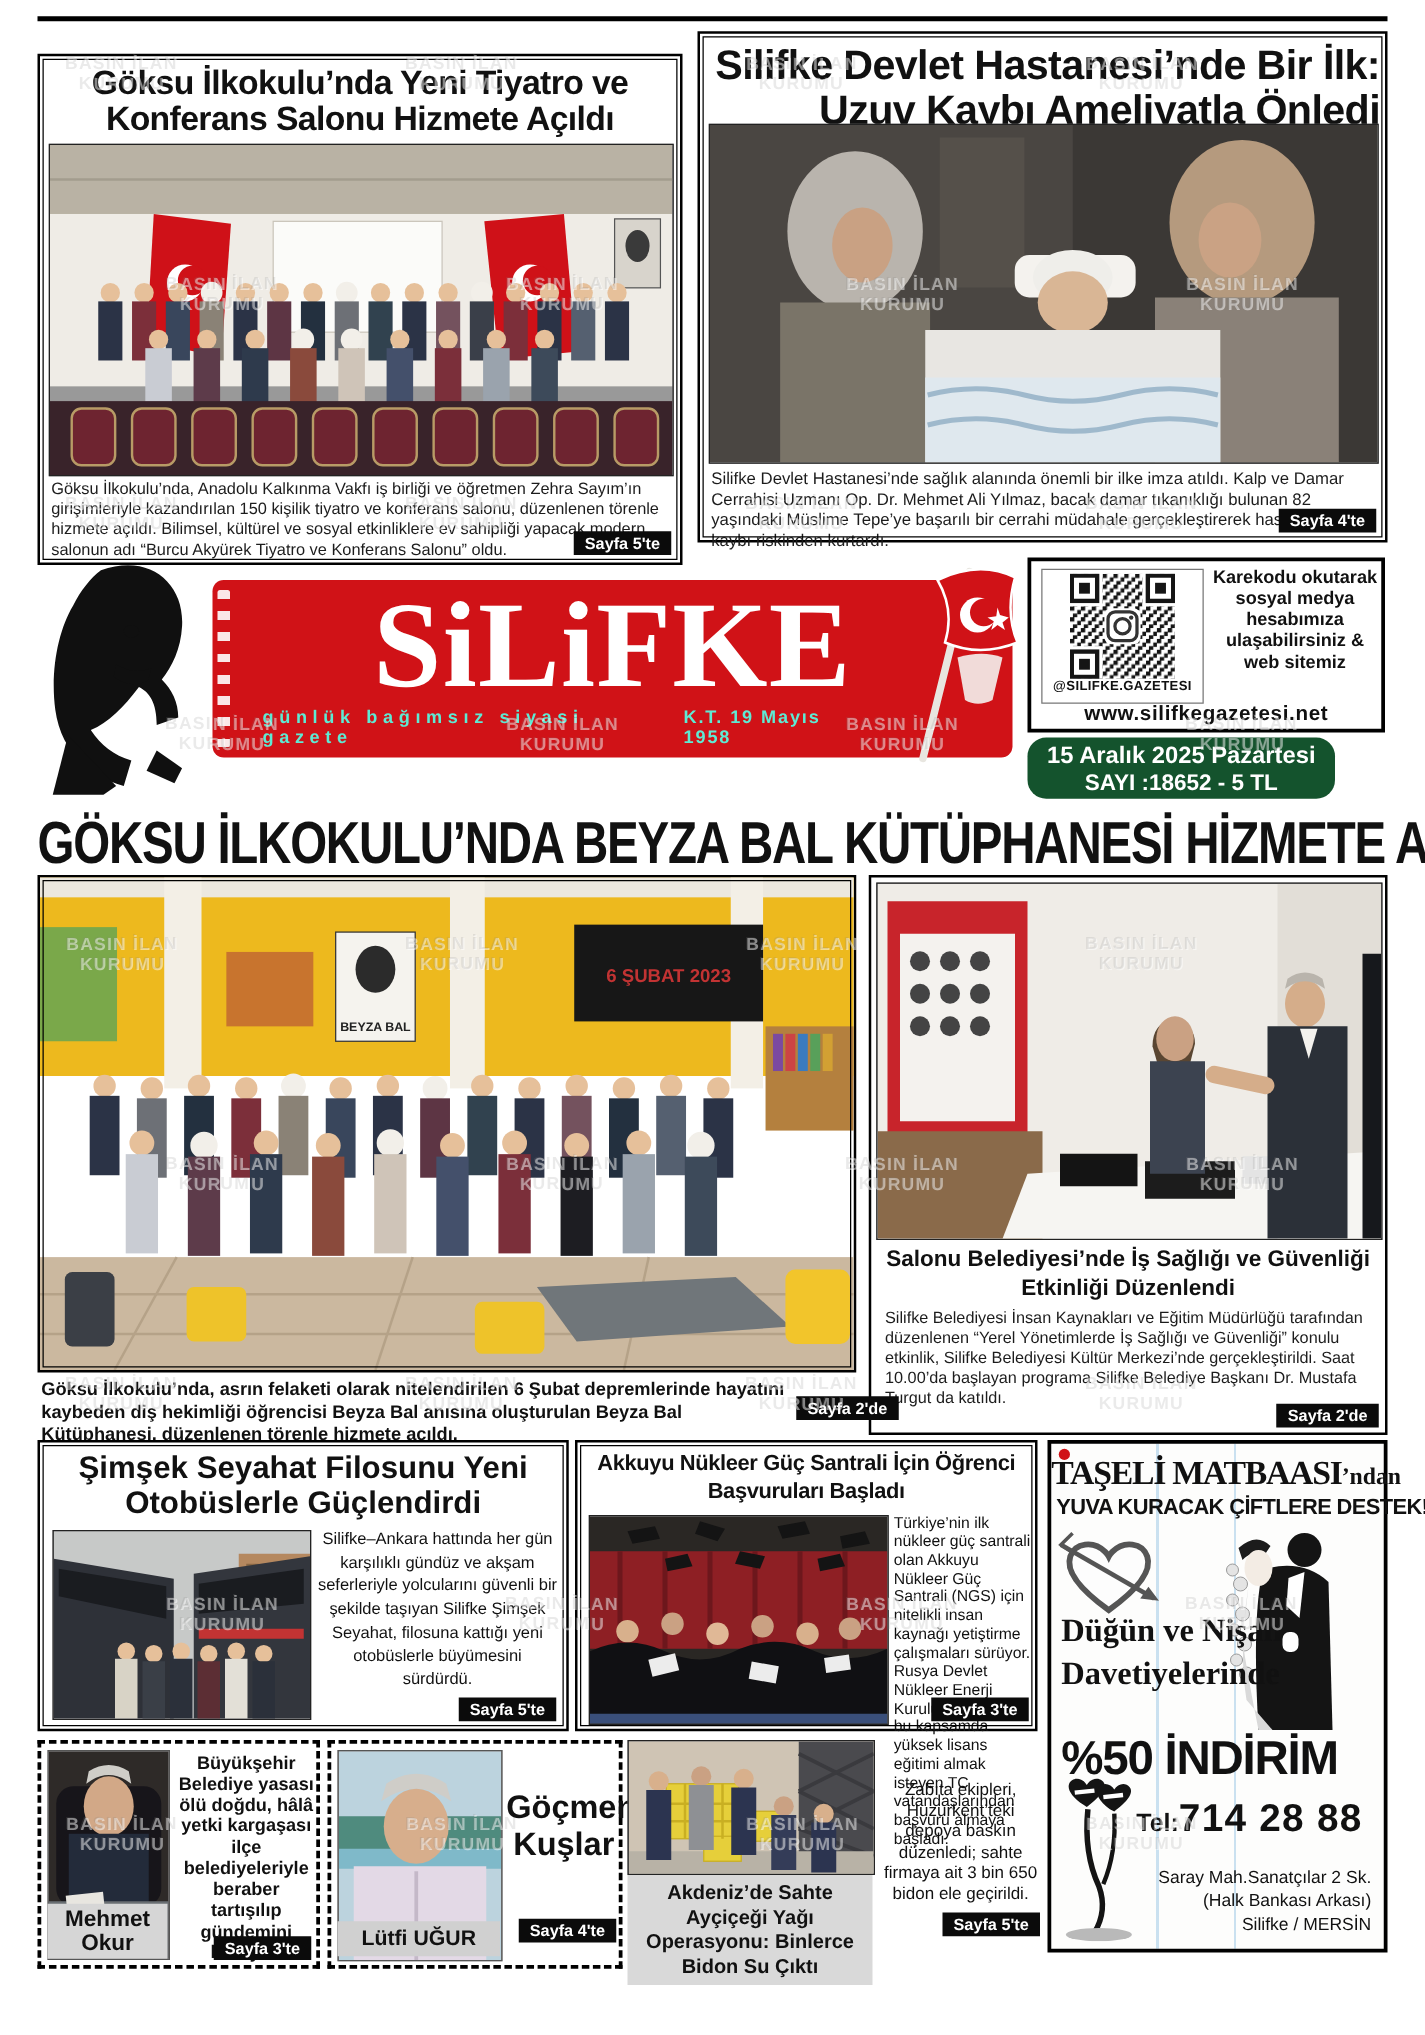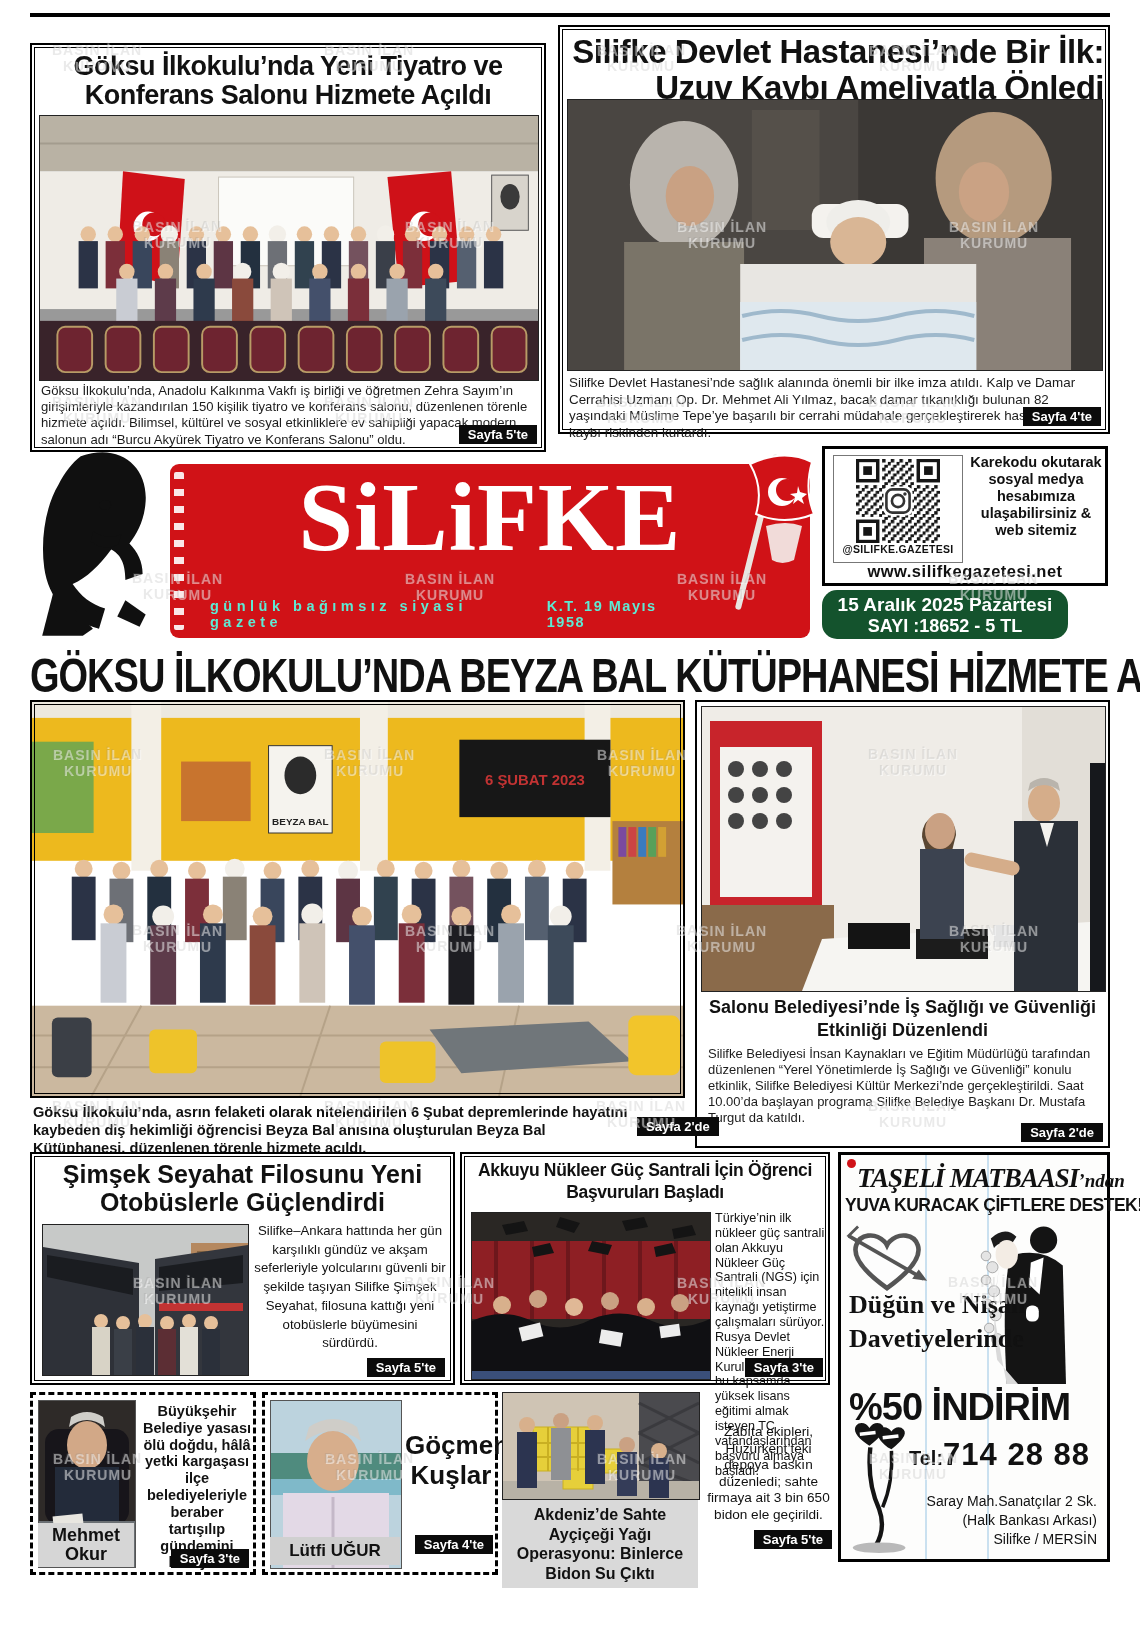--- a/index.html
+++ b/index.html
@@ -23,21 +23,21 @@
   #art-tl .bodytxt{position:absolute;left:9px;top:338px;width:500px;}
   #art-tl .badge{right:7px;bottom:6px;}
   
   #art-tr{left:558px;top:25px;width:552px;height:409px;}
   #art-tr h2{font-size:33px;line-height:1.08;text-align:right;padding:7px 4px 2px;letter-spacing:-0.5px;}
   #art-tr .ph{left:7px;top:72px;width:534px;height:270px;}
   #art-tr .bodytxt{position:absolute;left:9px;top:348px;width:536px;font-size:13.4px;}
   #art-tr .badge{right:7px;bottom:6px;}
   
   #ataturk{position:absolute;left:28px;top:446px;width:142px;height:192px;}
-  #banner{position:absolute;left:170px;top:464px;width:640px;height:174px;background:#d01217;border-radius:9px;}
+  #banner{position:absolute;left:170px;top:464px;width:640px;height:142px;background:#d01217;border-radius:9px;}
   #banner .strip{position:absolute;left:4px;top:8px;bottom:8px;width:10px;border-radius:2px;
      background:repeating-linear-gradient(180deg,#fff 0 7px,#d01217 7px 17px);opacity:.9;}
   #banner .mtitle{font-family:"Liberation Serif",serif;font-weight:bold;font-size:98px;color:#fff;
      text-align:center;line-height:106px;letter-spacing:1px;}
   #banner .sub{position:absolute;left:40px;right:110px;bottom:8px;display:flex;justify-content:space-between;
      color:#5eead4;font-weight:bold;font-size:14.5px;}
   #banner .tg{letter-spacing:4.5px;}
   #banner .kt{letter-spacing:1.5px;}
   #flag{position:absolute;right:-16px;top:-14px;width:130px;height:168px;}
   #qrbox{position:absolute;left:822px;top:446px;width:286px;height:140px;border:3px solid #000;
@@ -78,21 +78,21 @@
   #art-akkuyu{left:460px;top:1152px;width:370px;height:233px;}
   #art-akkuyu h2{font-size:17.5px;text-align:center;line-height:1.25;padding-top:6px;letter-spacing:-0.3px;}
   #art-akkuyu .ph{left:9px;top:58px;width:238px;height:166px;}
   #art-akkuyu .txt{position:absolute;left:253px;top:57px;width:110px;font-size:12.6px;line-height:1.18;}
   #art-akkuyu .badge{right:5px;bottom:6px;}
   
   #ad{position:absolute;left:838px;top:1152px;width:272px;height:410px;border:3px solid #000;box-sizing:border-box;
      background:linear-gradient(90deg,transparent 0 84px,rgba(140,190,225,.45) 84px 86px,transparent 86px 146px,
      rgba(140,190,225,.45) 146px 148px,transparent 148px),#fdfdfc;}
   #ad .ad-dot{position:absolute;left:6px;top:4px;width:9px;height:9px;border-radius:50%;background:#d01217;}
-  #ad .ad-l1{margin:8px 16px 0;font-family:"Liberation Serif",serif;font-style:italic;font-weight:bold;
+  #ad .ad-l1{margin:8px 0 0;font-family:"Liberation Serif",serif;font-weight:bold;
      font-size:27px;letter-spacing:-1px;white-space:nowrap;}
   #ad .ndan{font-size:19px;letter-spacing:0;}
   #ad .ad-l2{margin:1px 4px 0;font-size:17.5px;font-weight:bold;letter-spacing:-0.5px;white-space:nowrap;}
   #ad .ad-mid{position:relative;height:168px;}
   #ad .heart-arrow{position:absolute;left:4px;top:8px;width:84px;height:76px;}
   #ad .couple{position:absolute;right:2px;top:0;width:158px;height:168px;}
   #ad .dugun{position:absolute;left:8px;top:72px;font-size:26px;font-weight:bold;
      line-height:1.3;font-family:"Liberation Serif",serif;}
   #ad .ad-discount{font-size:38px;font-weight:bold;margin:2px 0 0 8px;letter-spacing:-1px;}
   #ad .ad-tel{margin:8px 0 0 68px;font-weight:bold;white-space:nowrap;}

